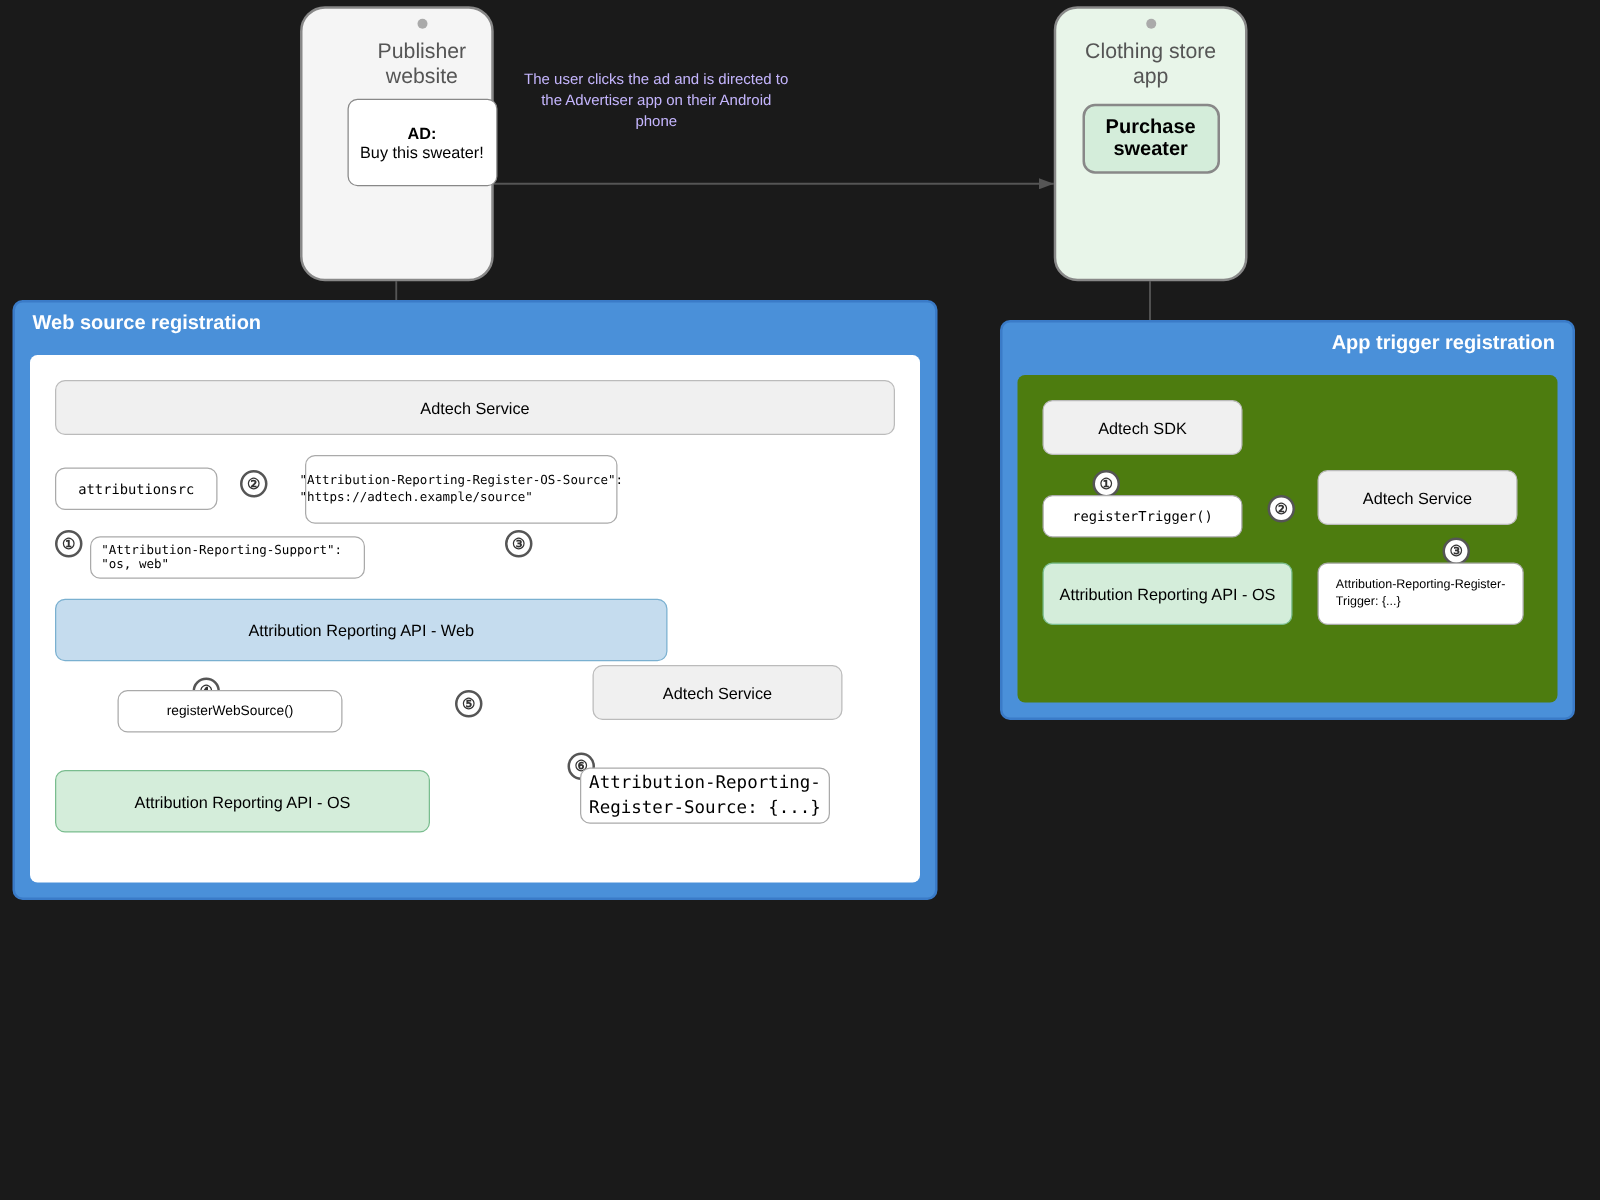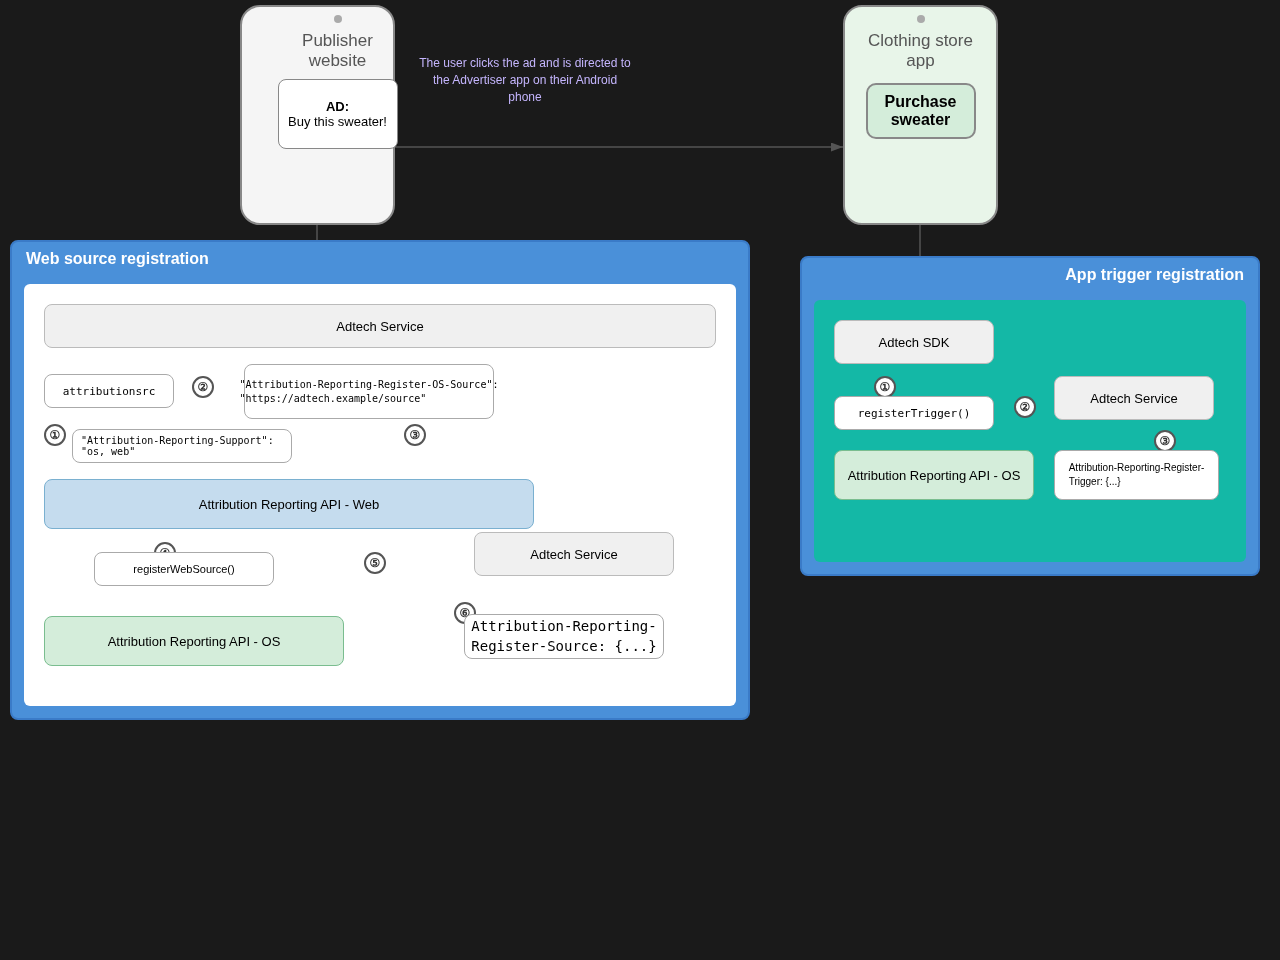--- a/index.html
+++ b/index.html
@@ -310,21 +310,21 @@
       <div class="diag-box diag-box-green" style="left:20px;top:332px;width:300px;height:50px;position:absolute;">
         <span>Attribution Reporting API - OS</span>
       </div>
 
     </div>
   </div>
 
   <div class="section-box app-section">
     <div class="section-title" style="text-align:right;">App trigger registration</div>
 
-    <div style="position:absolute;left:12px;top:42px;right:12px;bottom:12px;background:#14b8a6;border-radius:6px;">
+    <div style="position:absolute;left:12px;top:42px;right:12px;bottom:12px;background:#4d7c0f;border-radius:6px;">
 
       <div class="diag-box diag-box-gray" style="left:20px;top:20px;width:160px;height:44px;position:absolute;">
         <span>Adtech SDK</span>
       </div>
 
       <div class="circle-num" style="left:60px;top:76px;">①</div>
 
       <div class="diag-box diag-box-code" style="left:20px;top:96px;width:160px;height:34px;position:absolute;">
         <span style="font-family:monospace;font-size:11px;">registerTrigger()</span>
       </div>

